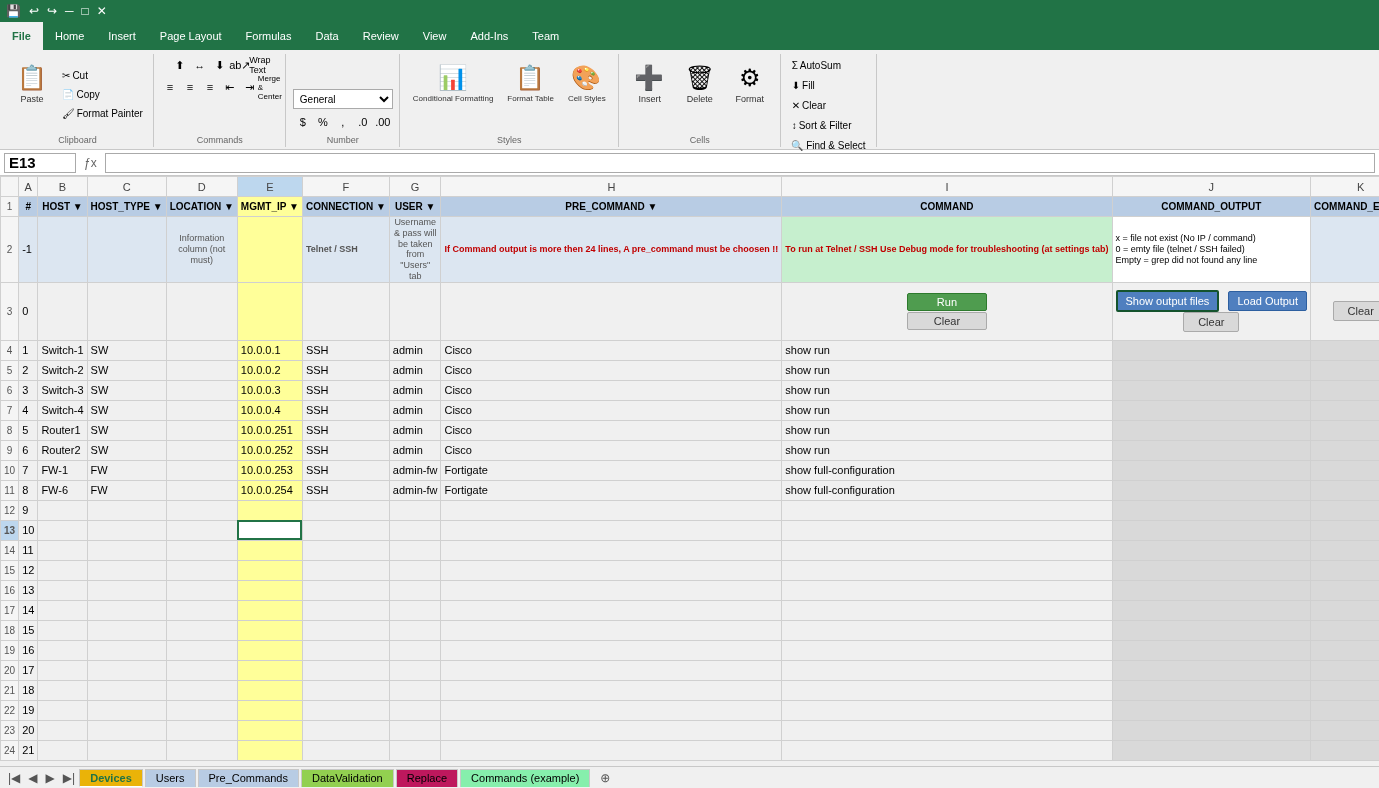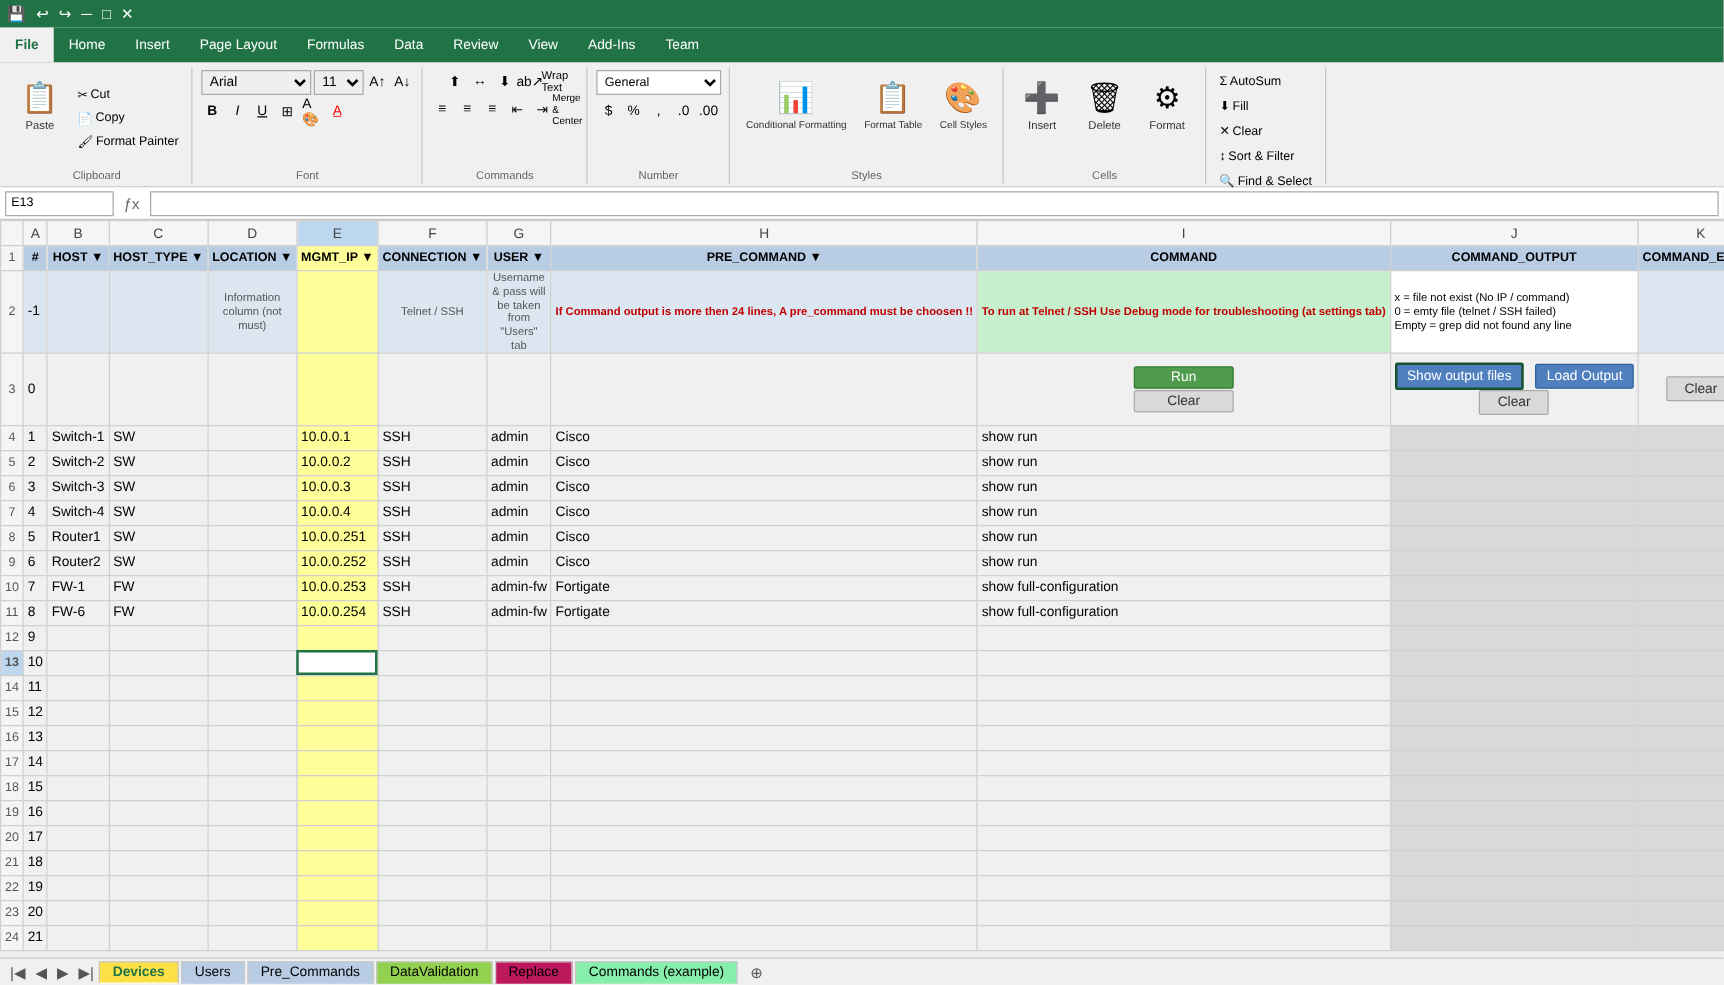--- a/index.html
+++ b/index.html
@@ -87,27 +87,28 @@
     .formula-bar {
       height: 26px;
       background: white;
       border-bottom: 1px solid #c8c8c8;
       display: flex;
       align-items: center;
       padding: 0 4px;
       gap: 4px;
     }
     .cell-ref-box {
-      width: 87px;
+      width: 72px;
       height: 20px;
       border: 1px solid #aaa;
-      font-size: 10px;
+      font-size: 15px;
       padding: 0 4px;
       display: flex;
       align-items: center;
+      font-weight: bold;
     }
     .formula-icon { color: #666; font-size: 12px; padding: 0 4px; }
     .formula-input {
       flex: 1;
       height: 20px;
       border: 1px solid #aaa;
       font-size: 11px;
       padding: 0 4px;
     }
 
@@ -247,21 +248,21 @@
       padding: 2px 10px;
       font-size: 11px;
       cursor: pointer;
       border: 1px solid #c8c8c8;
       border-bottom: none;
       background: #86efac;
       margin-right: 2px;
       white-space: nowrap;
     }
     .sheet-tab.active {
-      background: #fde047;
+      background: #eab308;
       color: #217346;
       font-weight: bold;
       border-bottom: 1px solid white;
     }
     .sheet-tab.blue-tab { background: #b8cce4; }
     .sheet-tab.teal-tab { background: #92d050; }
     .sheet-tab.orange-tab { background: #be185d; }
 
     
     .scroll-area {
@@ -338,43 +339,20 @@
       </div>
       <div style="display:flex;flex-direction:column;gap:1px;">
         <div class="rb-btn-sm">✂ <span>Cut</span></div>
         <div class="rb-btn-sm">📄 <span>Copy</span></div>
         <div class="rb-btn-sm">🖌 <span>Format Painter</span></div>
       </div>
     </div>
     <div class="ribbon-group-label">Clipboard</div>
   </div>
 
-  <div class="ribbon-group">
-    <div class="ribbon-group-content" style="flex-direction:column;align-items:flex-start;">
-      <div class="font-group-top">
-        <select class="font-select">
-          <option>Arial</option>
-        </select>
-        <select class="size-select">
-          <option>11</option>
-        </select>
-        <div class="fmt-btn">A↑</div>
-        <div class="fmt-btn">A↓</div>
-      </div>
-      <div class="font-group-bottom">
-        <div class="fmt-btn bold">B</div>
-        <div class="fmt-btn italic">I</div>
-        <div class="fmt-btn underline">U</div>
-        <div class="fmt-btn">⊞</div>
-        <div class="fmt-btn">A🎨</div>
-        <div class="fmt-btn" style="color:red;">A̲</div>
-      </div>
-    </div>
-    <div class="ribbon-group-label">Font</div>
-  </div>
 
   <div class="ribbon-group">
     <div class="ribbon-group-content" style="flex-direction:column;">
       <div style="display:flex;gap:2px;margin-bottom:2px;">
         <div class="fmt-btn">⬆</div>
         <div class="fmt-btn">↔</div>
         <div class="fmt-btn">⬇</div>
         <div class="fmt-btn">ab↗</div>
         <div class="fmt-btn" style="font-size:9px;">Wrap Text</div>
       </div>
@@ -384,21 +362,21 @@
         <div class="fmt-btn">≡</div>
         <div class="fmt-btn">⇤</div>
         <div class="fmt-btn">⇥</div>
         <div class="fmt-btn" style="font-size:8px;">Merge &amp; Center</div>
       </div>
     </div>
     <div class="ribbon-group-label">Commands</div>
   </div>
 
   <div class="ribbon-group">
-    <div class="ribbon-group-content" style="flex-direction:column;">
+    <div class="ribbon-group-content" style="flex-direction:column;margin-top:33px;">
       <select class="dropdown-select">
         <option>General</option>
       </select>
       <div style="display:flex;gap:2px;margin-top:2px;">
         <div class="fmt-btn">$</div>
         <div class="fmt-btn">%</div>
         <div class="fmt-btn">,</div>
         <div class="fmt-btn">.0</div>
         <div class="fmt-btn">.00</div>
       </div>
@@ -512,21 +490,21 @@
           <td class="cell-blue-header">COMMAND_EXECU</td>
         </tr>
 
         <tr style="height:60px;">
           <td class="row-num">2</td>
           <td class="cell-light-blue">-1</td>
           <td class="cell-light-blue"></td>
           <td class="cell-light-blue"></td>
           <td class="cell-info" style="white-space:normal;font-size:9px;vertical-align:middle;text-align:center;line-height:1.2;">Information column (not must)</td>
           <td class="cell-light-blue cell-yellow"></td>
-          <td class="cell-info" style="text-align:center;vertical-align:middle;font-size:9px;">Telnet / SSH</td>
+          <td class="cell-info" style="text-align:left;vertical-align:middle;font-size:9px;font-weight:bold;">Telnet / SSH</td>
           <td class="cell-info" style="white-space:normal;font-size:9px;vertical-align:middle;text-align:center;line-height:1.2;">Username &amp; pass will be taken from "Users" tab</td>
           <td class="cell-orange-text" style="background:#dce6f1;">If Command output is more then 24 lines, A pre_command must be choosen !!</td>
           <td class="cell-debug">To run at Telnet / SSH Use Debug mode for troubleshooting (at settings tab)</td>
           <td class="cell-command-note">x = file not exist (No IP / command)<br>0 = emty file (telnet / SSH failed)<br>Empty = grep did not found any line</td>
           <td class="cell-light-blue"></td>
         </tr>
 
         <tr style="height:58px;">
           <td class="row-num">3</td>
           <td>0</td>

